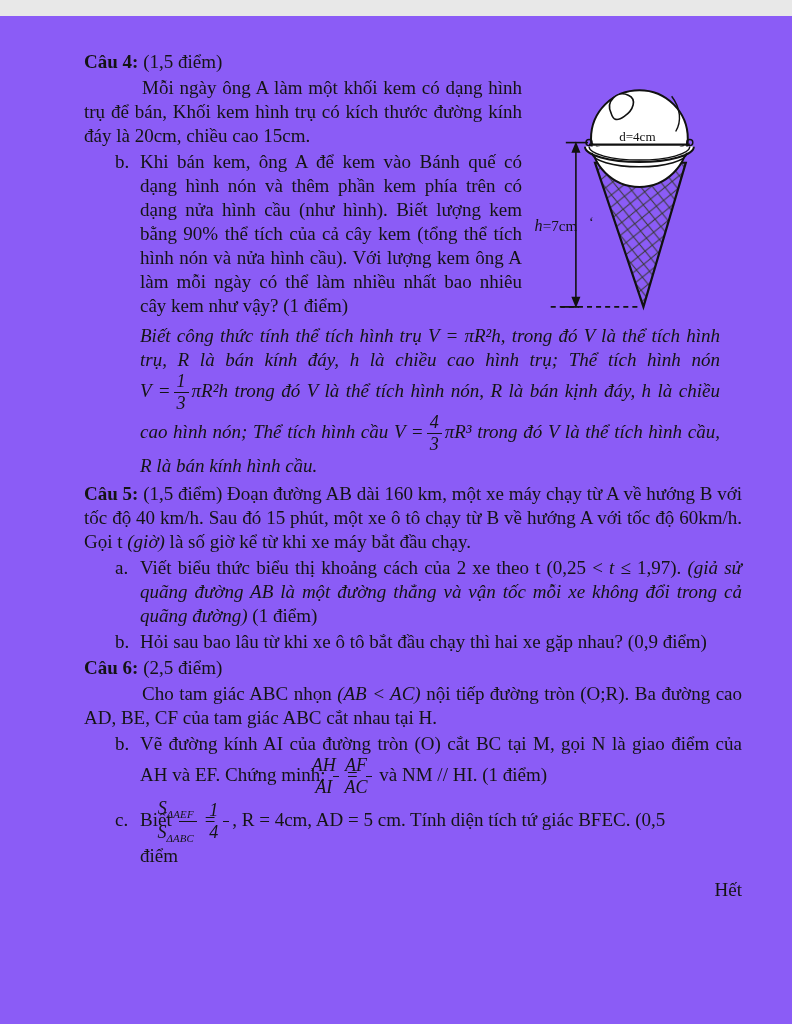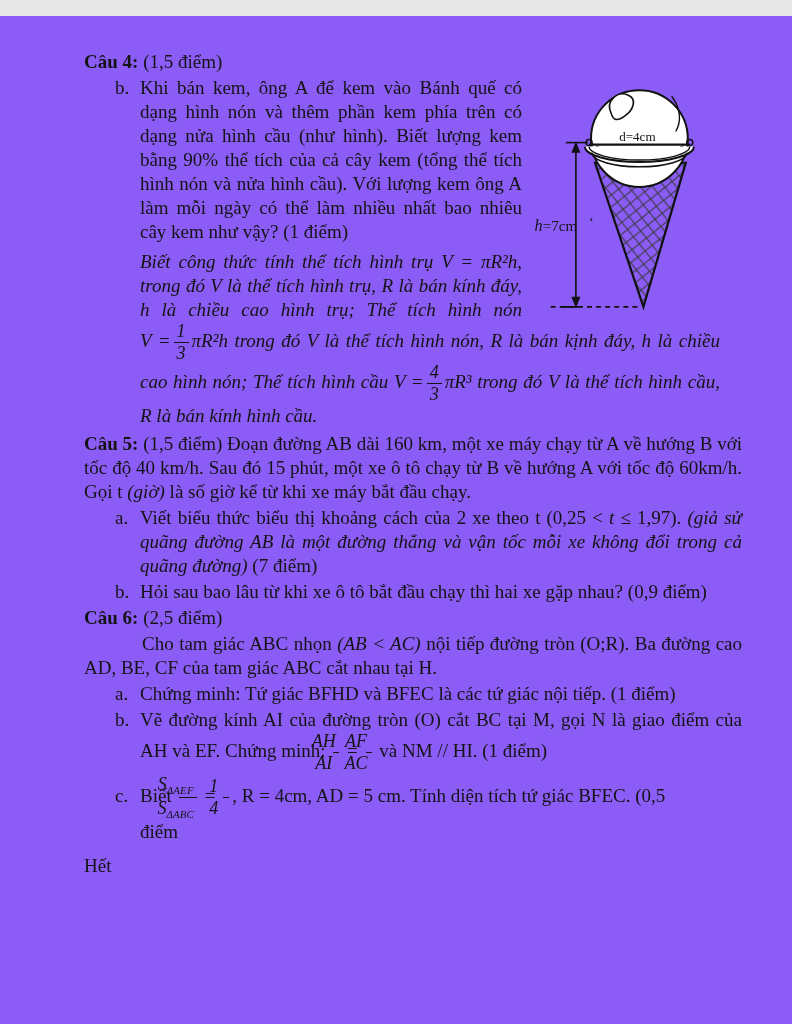--- a/index.html
+++ b/index.html
@@ -46,21 +46,21 @@
   .frac .num{display:block;border-bottom:1.4px solid #141414;padding:0 3px 1px;}
   .frac .den{display:block;padding:1px 3px 0;}
   .sub{font-size:0.6em;vertical-align:-0.35em;letter-spacing:0.2px;}
   .figure{
     float:right;
     width:238px;height:252px;
     margin:-8px -28px 2px 10px;
   }
   .footer{
     clear:both;
-    text-align:left;
+    text-align:right;
     margin-top:10px;
     font-size:19px;
   }
   svg text{font-family:"Liberation Serif","DejaVu Serif",serif;fill:#141414;}
 </style>
 </head>
 <body>
 
 <div class="page">
 
@@ -102,43 +102,43 @@
           <polygon points="43,73 38.5,84 47.5,84" fill="#111"></polygon>
           <polygon points="43,238 38.5,227 47.5,227" fill="#111"></polygon>
           <line x1="28" y1="237" x2="46" y2="237" stroke="#111" stroke-width="1.8"></line>
           <line x1="18" y1="237" x2="108" y2="237" stroke="#111" stroke-width="1.6" stroke-dasharray="5 4"></line>
           <text x="2" y="162" font-size="15"><tspan font-style="italic" font-size="16">h</tspan><tspan>=7cm</tspan></text>
           <text x="56" y="158" font-size="14"><tspan>‘</tspan></text>
         </g>
       </svg>
     </div>
 
+    <p class="para indent">Mỗi ngày ông A làm một khối kem có dạng hình trụ để bán, Khối kem hình trụ có kích thước đường kính đáy là 20cm, chiều cao 15cm.</p>
 
 
     <p class="item"><span class="marker">b.</span><span>Khi bán kem, ông A để kem vào Bánh quế có dạng hình nón và thêm phần kem phía trên có dạng nửa hình cầu (như hình). Biết lượng kem bằng 90% thể tích của cả cây kem (tổng thể tích hình nón và nửa hình cầu). Với lượng kem ông A làm mỗi ngày có thể làm nhiều nhất bao nhiêu cây kem như vậy? (1 điểm)</span></p>
 
     <div class="note">
       <span>Biết công thức tính thể tích hình trụ </span><span class="fml">V = πR²h</span><span>, trong đó V là thể tích hình trụ, R là bán kính đáy, h là chiều cao hình trụ; Thể tích hình nón </span><span class="fml"><span>V =</span><span class="frac"><span class="num">1</span><span class="den">3</span></span><span>πR²h</span></span><span> trong đó V là thể tích hình nón, R là bán kịnh đáy, h là chiều cao hình nón; Thể tích hình cầu </span><span class="fml"><span>V =</span><span class="frac"><span class="num">4</span><span class="den">3</span></span><span>πR³</span></span><span> trong đó V là thể tích hình cầu, R là bán kính hình cầu.</span>
     </div>
   </section>
 
   <section style="clear:both;">
     <p class="para"><b>Câu 5:</b><span> (1,5 điểm) </span><span>Đoạn đường AB dài 160 km, một xe máy chạy từ A về hướng B với tốc độ 40 km/h. Sau đó 15 phút, một xe ô tô chạy từ B về hướng A với tốc độ 60km/h. Gọi t </span><span class="it">(giờ)</span><span> là số giờ kể từ khi xe máy bắt đầu chạy.</span></p>
 
-    <p class="item"><span class="marker">a.</span><span>Viết biểu thức biểu thị khoảng cách của 2 xe theo t </span><span><span>(0,25 &lt; </span><span class="it">t</span><span> ≤ 1,97).</span></span><span class="it"> (giả sử quãng đường AB là một đường thẳng và vận tốc mỗi xe không đổi trong cả quãng đường)</span><span> (7 điểm)</span></p>
+    <p class="item"><span class="marker">a.</span><span>Viết biểu thức biểu thị khoảng cách của 2 xe theo t </span><span><span>(0,25 &lt; </span><span class="it">t</span><span> ≤ 1,97).</span></span><span class="it"> (giả sử quãng đường AB là một đường thẳng và vận tốc mỗi xe không đổi trong cả quãng đường)</span><span> (1 điểm)</span></p>
 
     <p class="item"><span class="marker">b.</span><span>Hỏi sau bao lâu từ khi xe ô tô bắt đầu chạy thì hai xe gặp nhau? (0,9 điểm)</span></p>
   </section>
 
   <section>
     <p class="hd"><b>Câu 6:</b><span> (2,5 điểm)</span></p>
 
     <p class="para indent"><span>Cho tam giác ABC nhọn </span><span class="fml">(AB &lt; AC)</span><span> nội tiếp đường tròn (O;R). Ba đường cao AD, BE, CF của tam giác ABC cắt nhau tại H.</span></p>
 
-    <p class="item"><span class="marker">a.</span><span>Chứng minh: Tứ giác BFHD và BFEC là các tứ giác nội tiếp. (1 điểm)</span></p>
 
     <p class="item"><span class="marker">b.</span><span>Vẽ đường kính AI của đường tròn (O) cắt BC tại M, gọi N là giao điểm của AH và EF. Chứng minh: </span><span class="fml"><span class="frac"><span class="num">AH</span><span class="den">AI</span></span></span><span> = </span><span class="fml"><span class="frac"><span class="num">AF</span><span class="den">AC</span></span></span><span> và NM // HI. (1 điểm)</span></p>
 
     <p class="item"><span class="marker">c.</span><span>Biết </span><span class="fml"><span class="frac"><span class="num"><span>S</span><span class="sub">ΔAEF</span></span><span class="den"><span>S</span><span class="sub">ΔABC</span></span></span></span><span> = </span><span class="fml"><span class="frac"><span class="num">1</span><span class="den">4</span></span></span><span>, R = 4cm, AD = 5 cm. Tính diện tích tứ giác BFEC. (0,5</span><br><span>điểm</span></p>
   </section>
 
   <div class="footer">Hết</div>
 
 </div>
 

